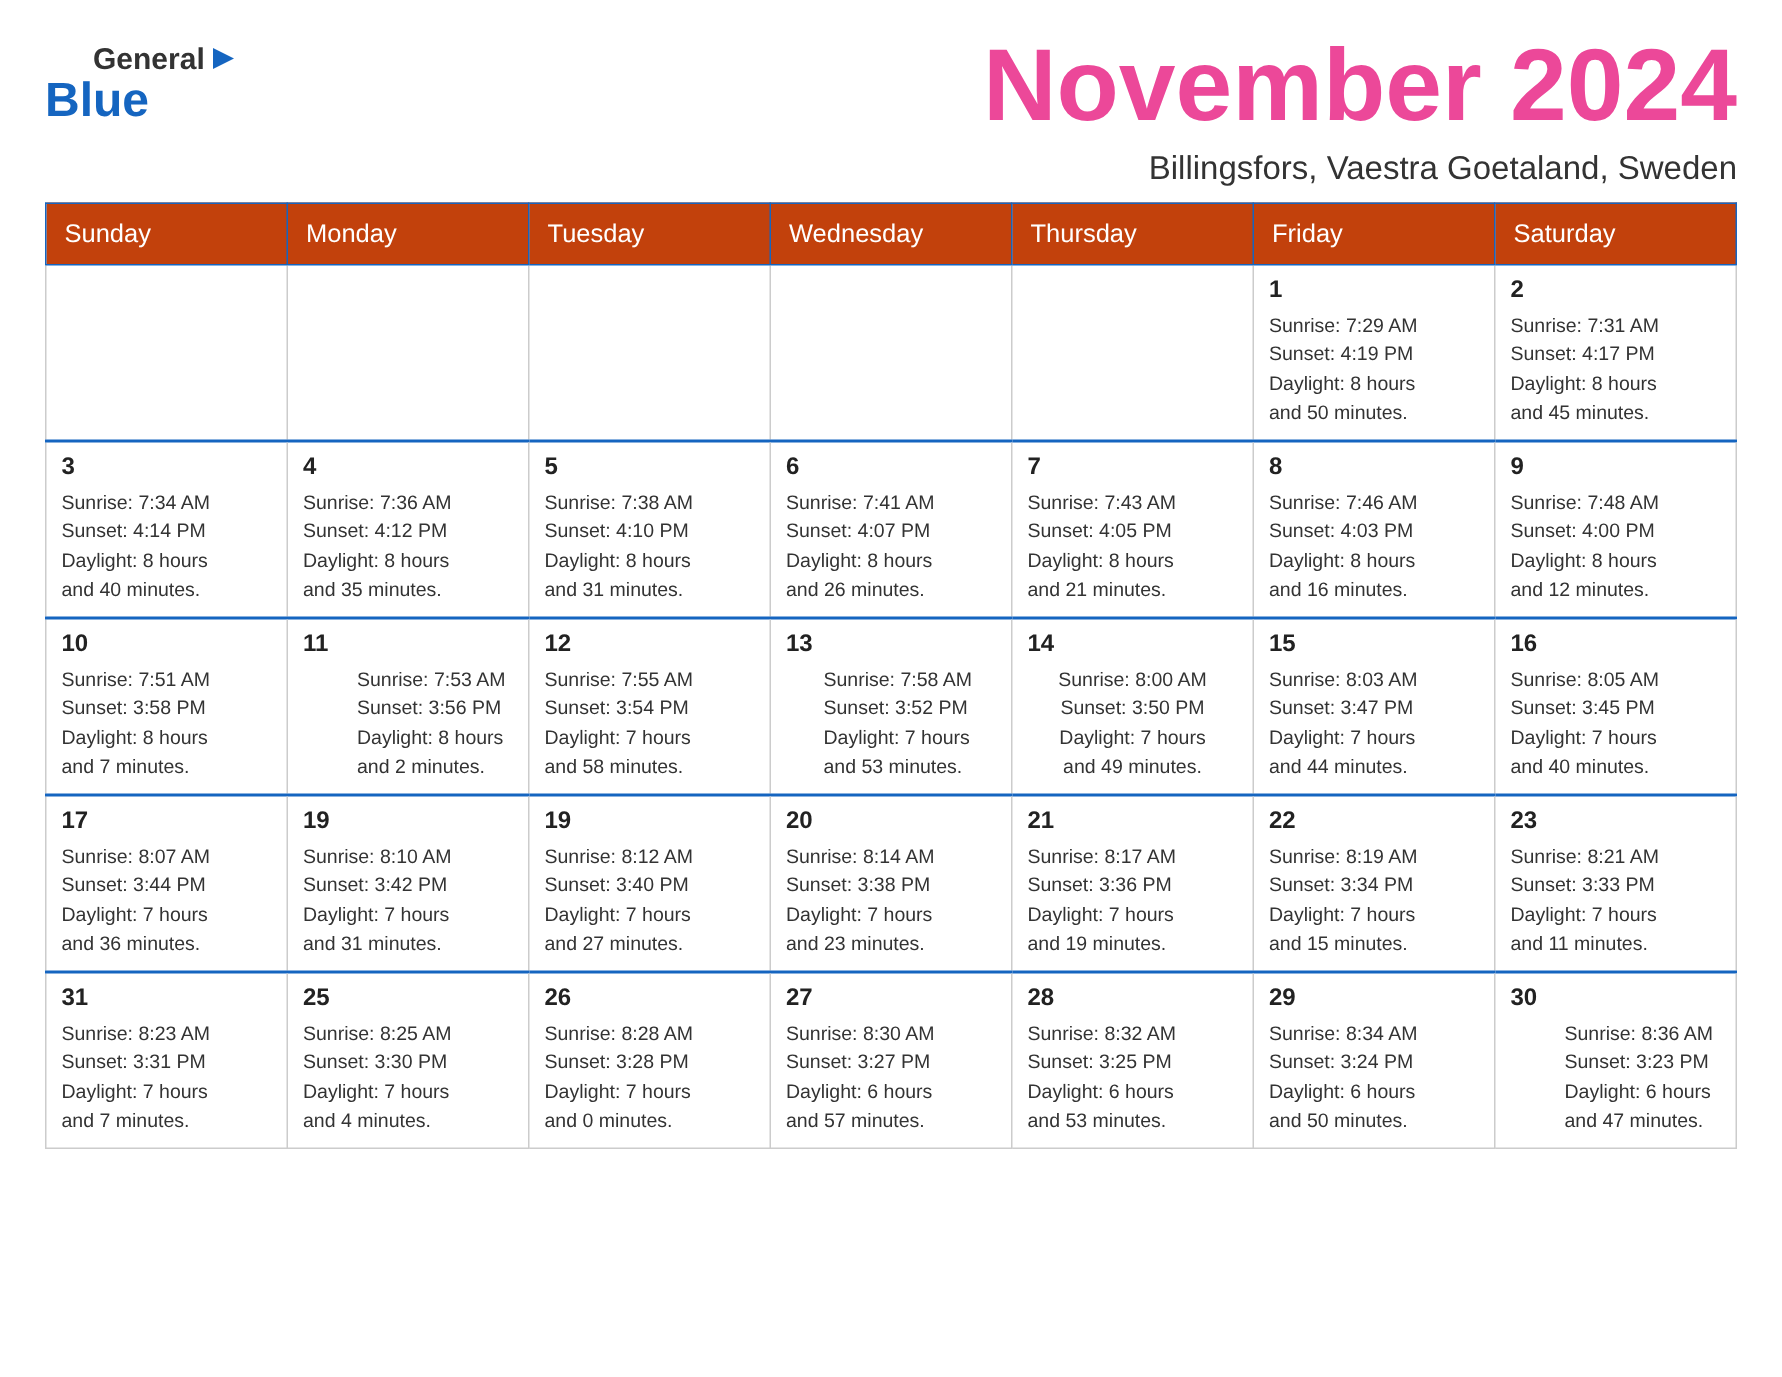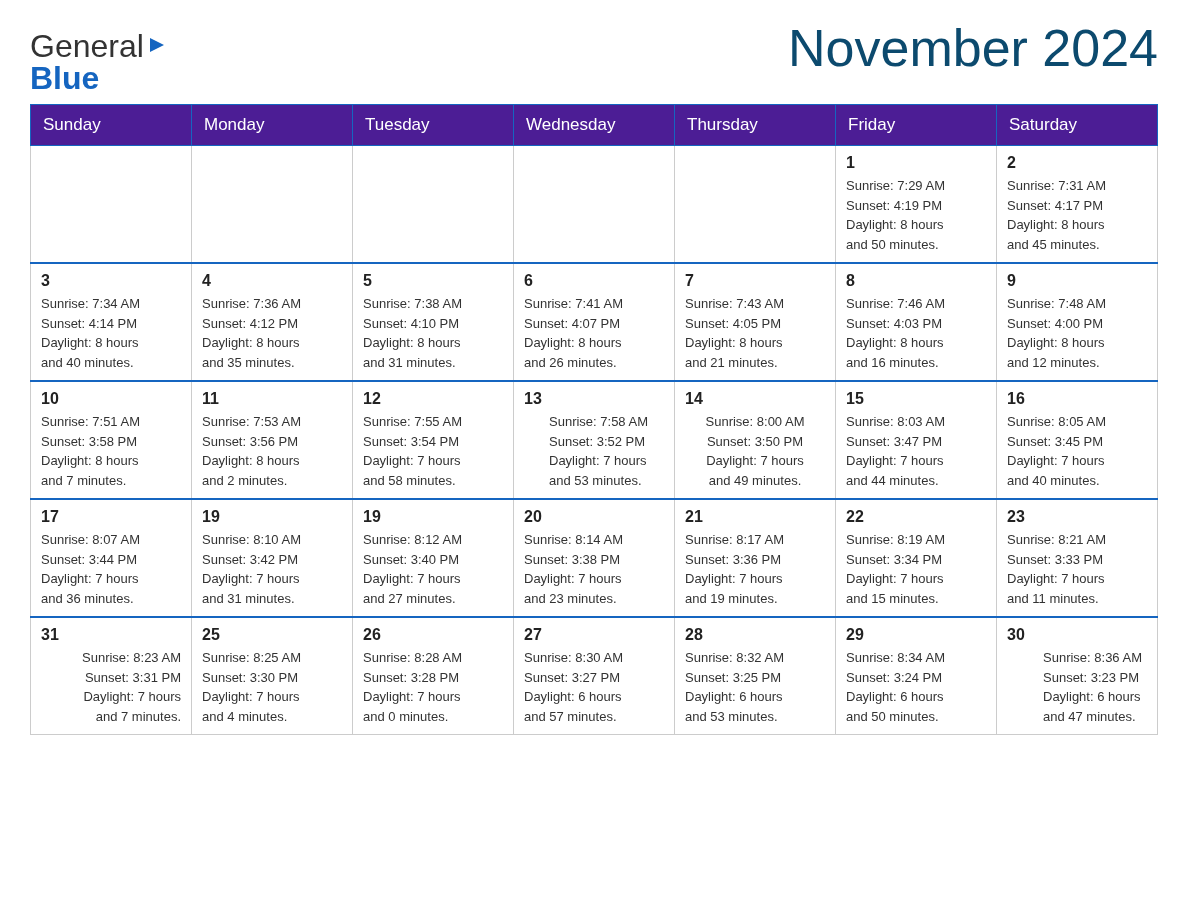--- a/index.html
+++ b/index.html
@@ -16,56 +16,57 @@
       justify-content: space-between;
       margin-bottom: 10px;
     }
     .logo {
       display: flex;
       flex-direction: column;
       align-items: flex-start;
       padding-top: 10px;
     }
     .logo-text-general {
-      font-size: 32px;
-      font-weight: normal;
+      font-size: 20px;
+      font-weight: bold;
       color: #333;
       line-height: 1;
+      margin-left: 32px;
     }
     .logo-text-blue {
       font-size: 32px;
       font-weight: bold;
       color: #1565C0;
       line-height: 1;
     }
     .logo-row {
       display: flex;
       align-items: center;
     }
     .title-section {
       text-align: right;
     }
     .month-title {
-      font-size: 52px;
-      font-weight: normal;
-      color: #0c4a6e;
+      font-size: 68px;
+      font-weight: bold;
+      color: #ec4899;
       line-height: 1.1;
     }
     .location-title {
       font-size: 22px;
       color: #333;
       margin-top: 4px;
     }
     .calendar-table {
       width: 100%;
       border-collapse: collapse;
       margin-top: 10px;
     }
     .calendar-table th {
-      background-color: #4c1d95;
+      background-color: #c2410c;
       color: #fff;
       font-size: 17px;
       font-weight: normal;
       padding: 10px 12px;
       text-align: left;
       border: 1px solid #1565C0;
     }
     .calendar-table td {
       vertical-align: top;
       padding: 8px 10px;
@@ -104,20 +105,21 @@
       <svg width="22" height="22" viewBox="0 0 22 22" style="margin-left:2px; margin-top:-2px;">
         <polygon points="4,4 18,11 4,18" fill="#1565C0"></polygon>
       </svg>
     </div>
     <div class="logo-row">
       <span class="logo-text-blue">Blue</span>
     </div>
   </div>
   <div class="title-section">
     <div class="month-title">November 2024</div>
+    <div class="location-title">Billingsfors, Vaestra Goetaland, Sweden</div>
   </div>
 </div>
 
 <table class="calendar-table">
   <thead>
     <tr>
     <th>Sunday</th>
         <th>Monday</th>
         <th>Tuesday</th>
         <th>Wednesday</th>
@@ -202,21 +204,21 @@
       <tr>
         <td class="row-separator">
           <span class="day-number">10</span>
           <div class="day-info" style="white-space: pre-line;">Sunrise: 7:51 AM
 Sunset: 3:58 PM
 Daylight: 8 hours
 and 7 minutes.</div>
         </td>
         <td class="row-separator">
           <span class="day-number">11</span>
-          <div class="day-info" style="white-space: pre-line;">Sunrise: 7:53 AM
+          <div class="day-info" style="white-space: pre-line; margin-left: 36px;">Sunrise: 7:53 AM
 Sunset: 3:56 PM
 Daylight: 8 hours
 and 2 minutes.</div>
         </td>
         <td class="row-separator">
           <span class="day-number">12</span>
           <div class="day-info" style="white-space: pre-line;">Sunrise: 7:55 AM
 Sunset: 3:54 PM
 Daylight: 7 hours
 and 58 minutes.</div>
@@ -297,21 +299,21 @@
           <span class="day-number">23</span>
           <div class="day-info" style="white-space: pre-line;">Sunrise: 8:21 AM
 Sunset: 3:33 PM
 Daylight: 7 hours
 and 11 minutes.</div>
         </td>
       </tr>
       <tr>
         <td class="row-separator">
           <span class="day-number">31</span>
-          <div class="day-info" style="white-space: pre-line; text-align: right;">Sunrise: 8:23 AM
+          <div class="day-info" style="white-space: pre-line;">Sunrise: 8:23 AM
 Sunset: 3:31 PM
 Daylight: 7 hours
 and 7 minutes.</div>
         </td>
         <td class="row-separator">
           <span class="day-number">25</span>
           <div class="day-info" style="white-space: pre-line;">Sunrise: 8:25 AM
 Sunset: 3:30 PM
 Daylight: 7 hours
 and 4 minutes.</div>

